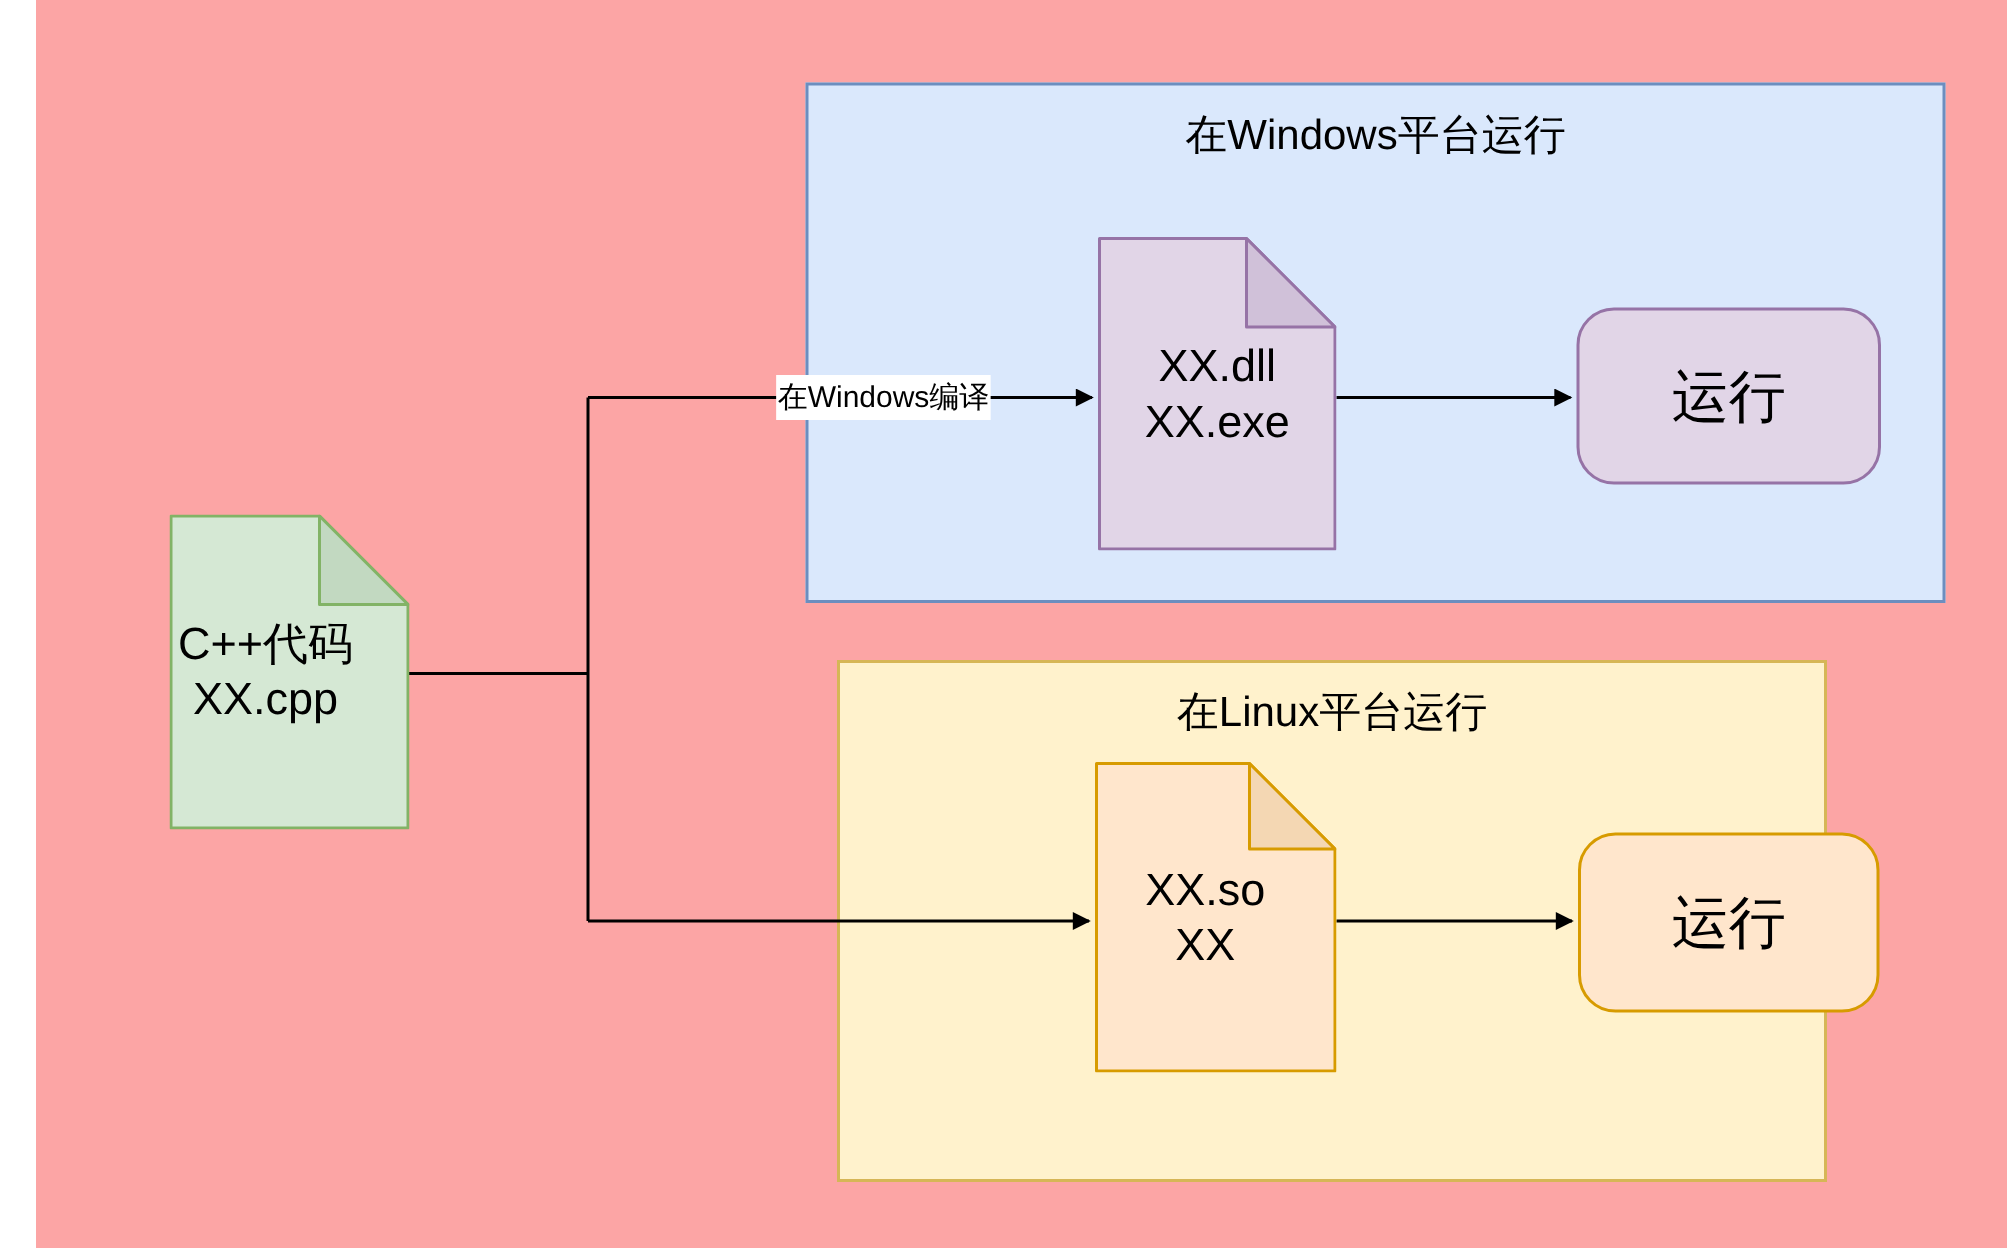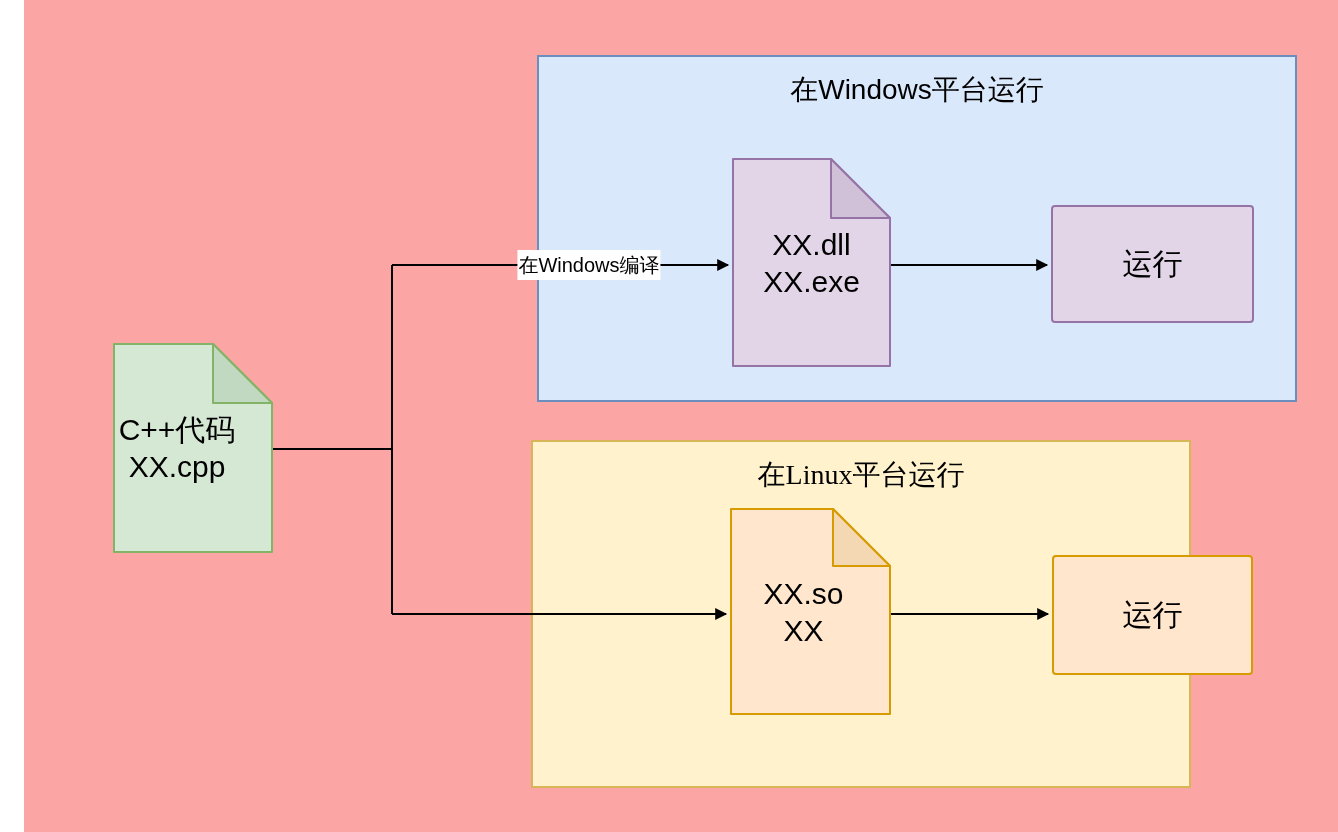--- a/index.html
+++ b/index.html
@@ -17,22 +17,22 @@
     position:absolute;
     box-sizing:border-box;
     border:2px solid;
     z-index:1;
   }
   .group-windows{
     left:513px;top:55px;width:760px;height:347px;
     background:#dae8fc;border-color:#6c8ebf;
   }
   .group-linux{
-    left:507px;top:440px;width:660px;height:348px;
-    background:#fff2cc;border-color:#d6b656;font-family:Liberation Serif, serif;
+    left:534px;top:440px;width:660px;height:348px;
+    background:#fff2cc;border-color:#d6b656;
   }
   .group-title{
     position:absolute;left:0;top:17px;width:100%;
     text-align:center;font-size:28px;line-height:32px;
   }
   
   .edges{position:absolute;left:0;top:0;z-index:2;}
   
   .edge-label{
     position:absolute;z-index:3;
@@ -53,23 +53,23 @@
     align-items:center;justify-content:center;
     font-size:30px;line-height:37px;text-align:left;
   }
   .doc-source{left:57px;top:343px;width:160px;height:210px;padding-left:32px;}
   .doc-windows{left:708px;top:158px;width:159px;height:209px;}
   .doc-linux{left:706px;top:508px;width:147px;height:207px;}
   
   .run-box{
     position:absolute;z-index:4;
     box-sizing:border-box;
-    border:2px solid;border-radius:4px;
+    border:2px solid;border-radius:25px;
     display:flex;align-items:center;justify-content:center;
-    font-size:30px;
+    font-size:38px;
   }
   .run-windows{
     left:1027px;top:205px;width:203px;height:118px;
     background:#e1d5e7;border-color:#9673a6;
   }
   .run-linux{
     left:1028px;top:555px;width:201px;height:120px;
     background:#ffe6cc;border-color:#d79b00;
   }
 </style>

